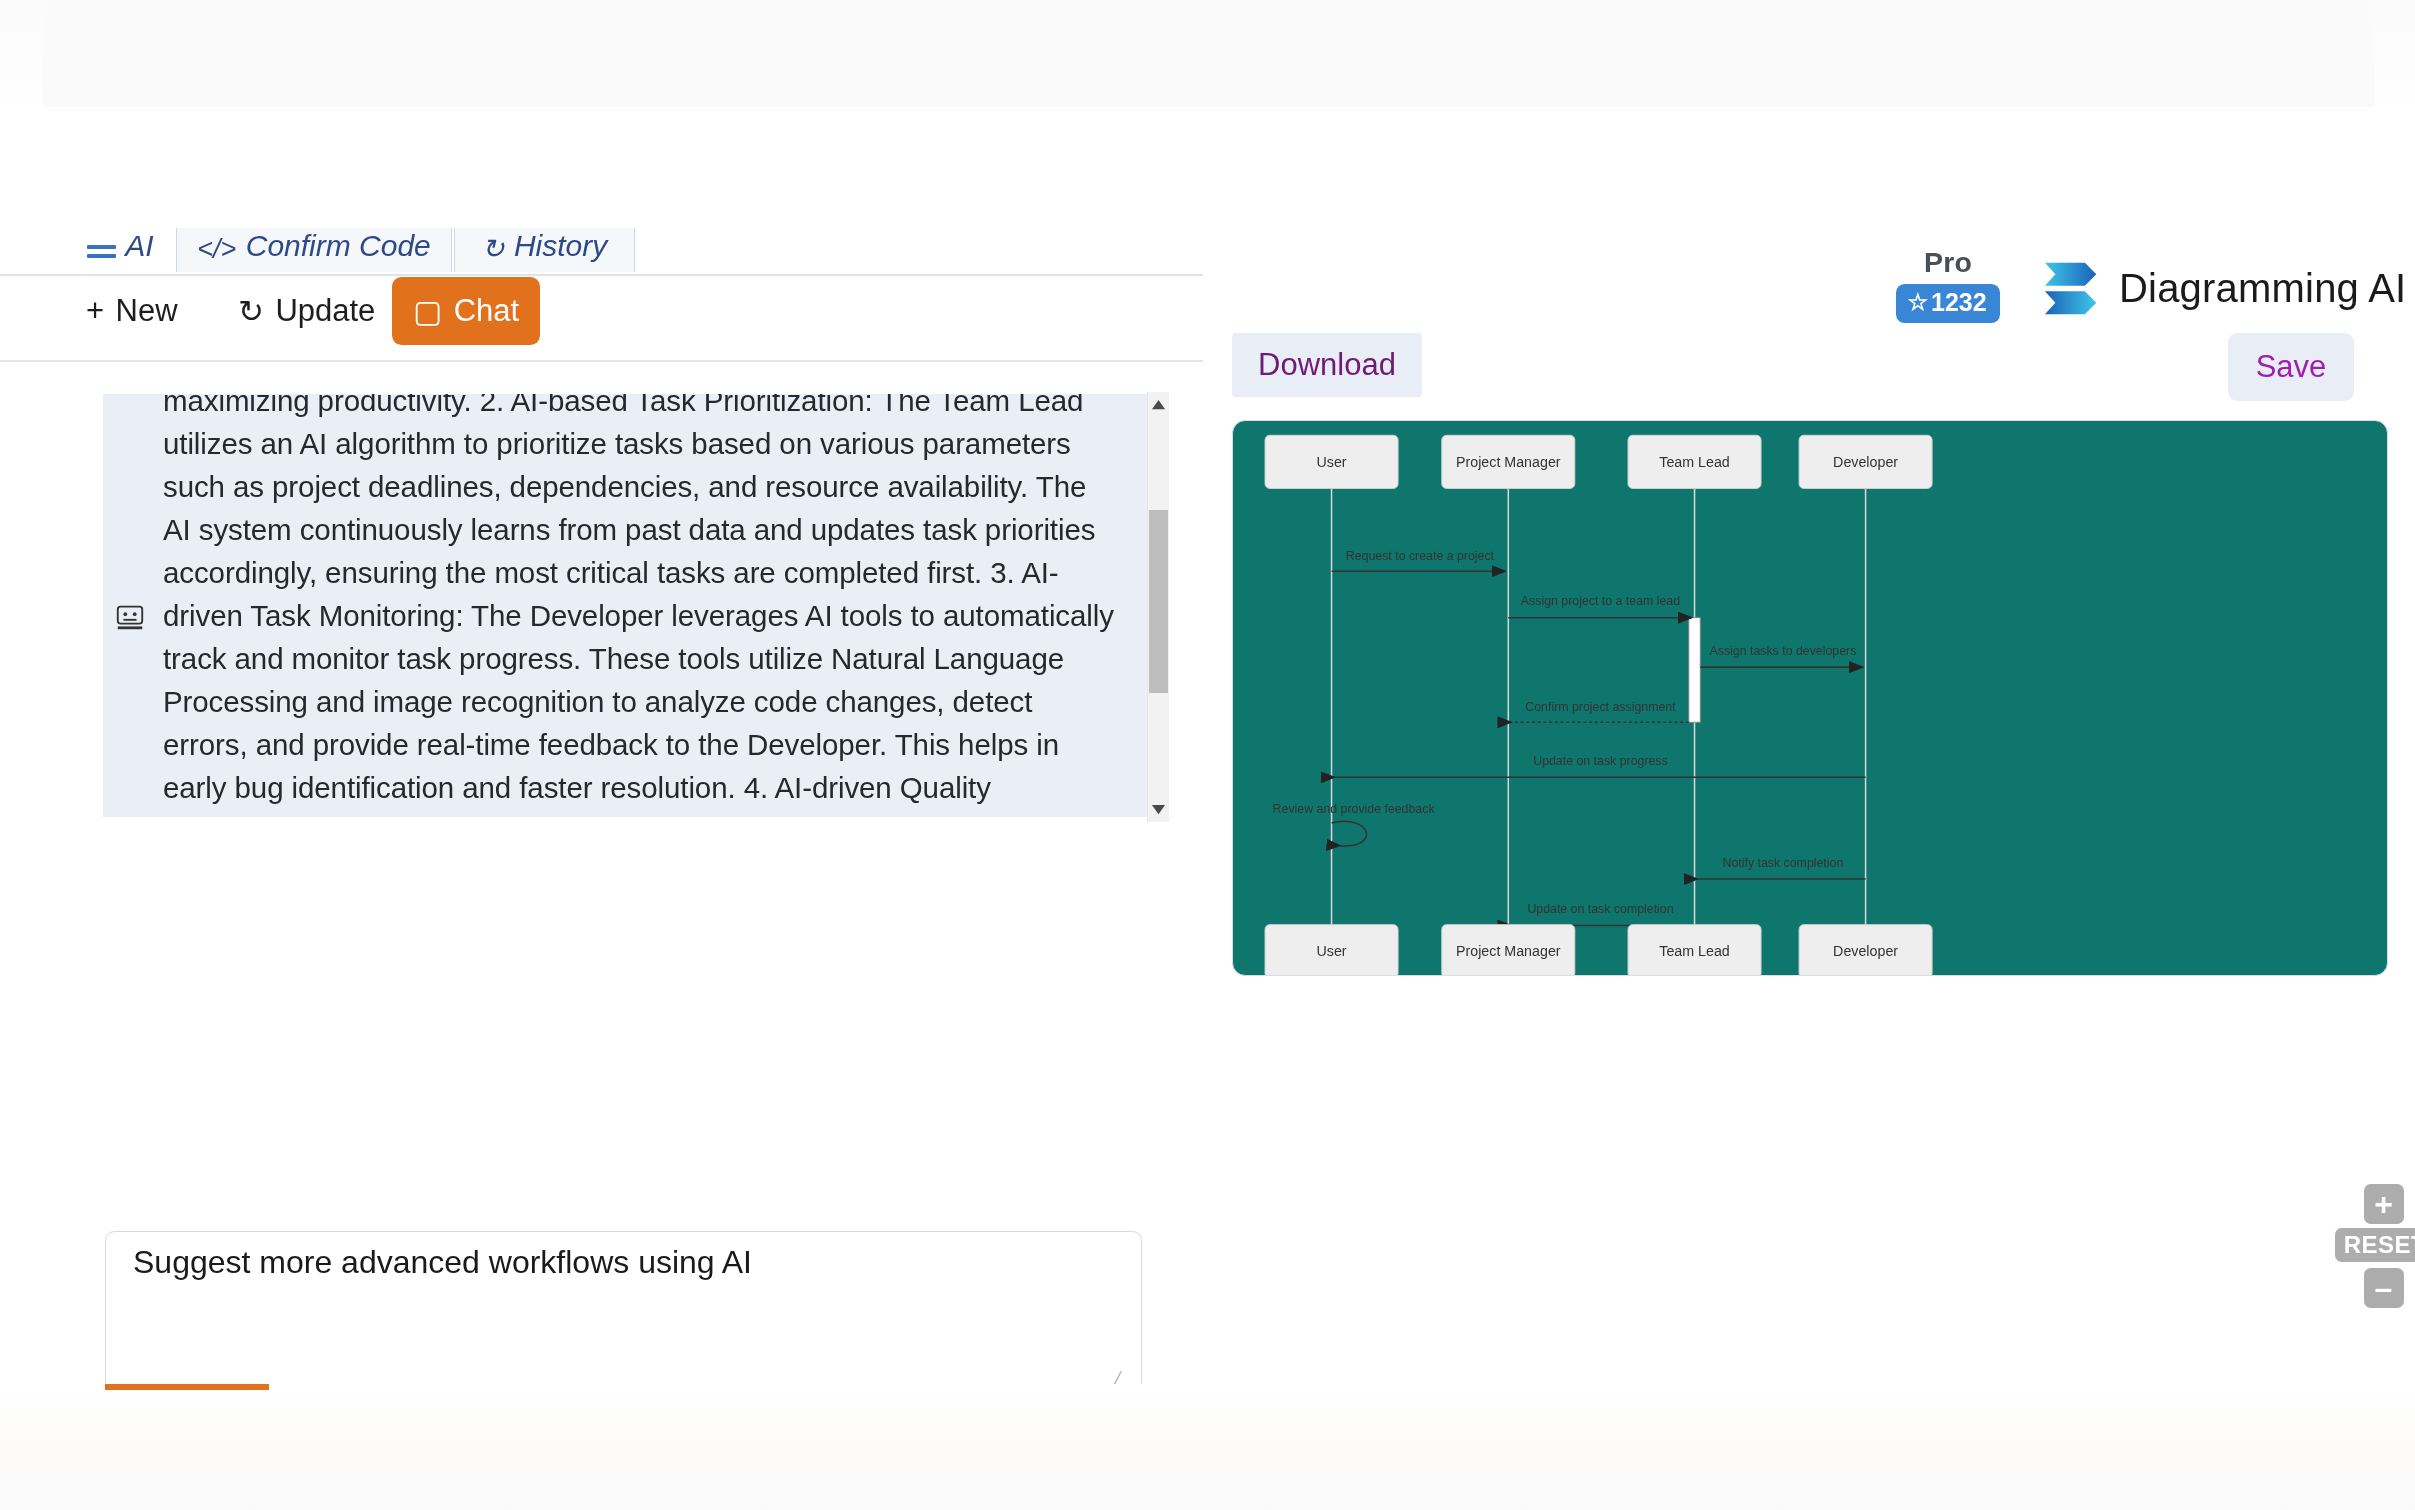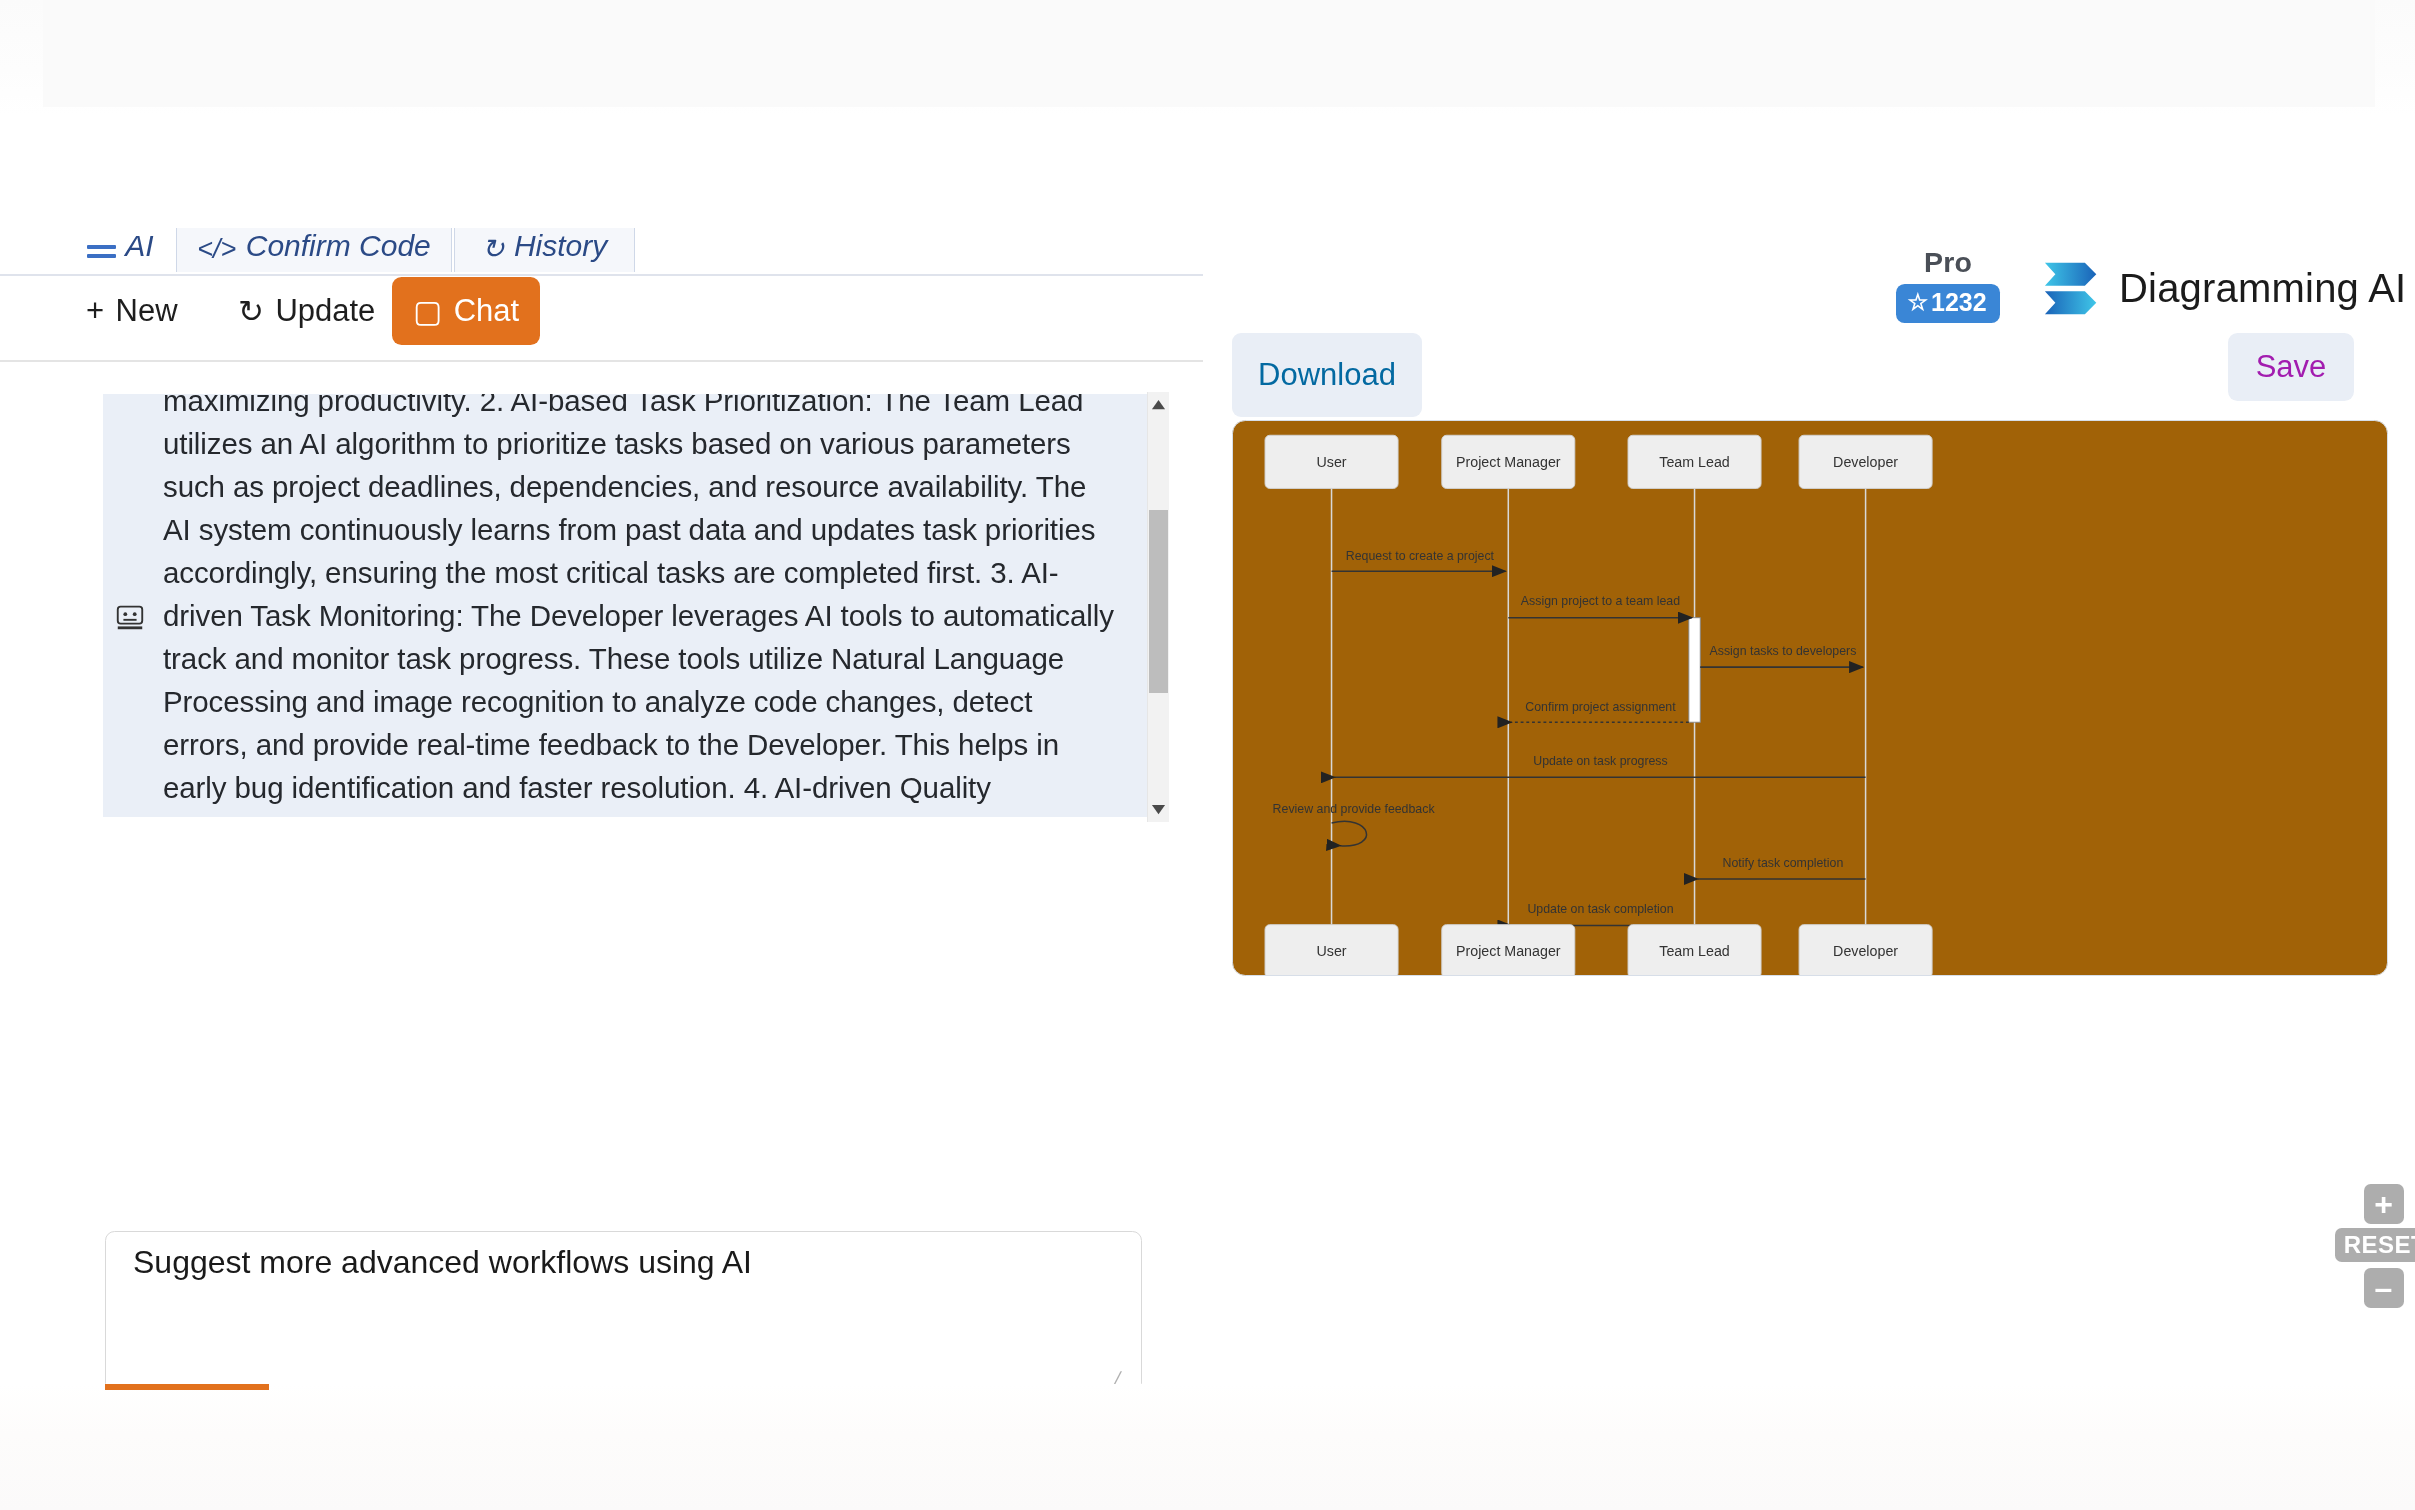--- a/index.html
+++ b/index.html
@@ -152,35 +152,35 @@
     box-sizing:border-box;
     border:1px solid #e3e6ea;border-radius:9.5px;background:#fff;
     font-size:53px;font-weight:bold;color:#111418;
     font-family:"Liberation Sans",sans-serif;
     padding:5.7px 19px;outline:none;letter-spacing:-0.5px;
   }
   #title-cover{
     position:absolute;left:0px;top:-28.5px;width:1203px;height:21px;background:#fff;
   }
   #btn-download{
-    position:absolute;left:19px;top:105px;width:190px;height:84px;
-    background:#e9eef6;border:none;border-radius:9px;
-    font-size:31px;color:#0369a1;cursor:pointer;
+    position:absolute;left:19px;top:105px;width:190px;height:64px;
+    background:#e9eef6;border:none;border-radius:4px;
+    font-size:31px;color:#701a75;cursor:pointer;
     font-family:"Liberation Sans",sans-serif;
   }
   #btn-save{
     position:absolute;left:1015px;top:105px;width:126px;height:68px;
     background:#e9eef6;border:none;border-radius:9.5px;
     font-size:31px;color:#a21caf;cursor:pointer;
     font-family:"Liberation Sans",sans-serif;
   }
   #diagram-card{
     position:absolute;left:19px;top:192px;width:1156px;height:556px;
     box-sizing:border-box;
-    border:1px solid #d7dee8;border-radius:13.3px;background:#a16207;overflow:hidden;
+    border:1px solid #d7dee8;border-radius:13.3px;background:#0f766e;overflow:hidden;
   }
   #diagram-svg{position:absolute;left:0;top:0;}
 
   
   #zoom-controls{
     position:absolute;left:1122px;top:956px;width:105px;height:119px;
   }
   .zc-btn{
     position:absolute;background:#adadad;color:#fff;border:none;border-radius:6.7px;
     display:flex;align-items:center;justify-content:center;cursor:pointer;

